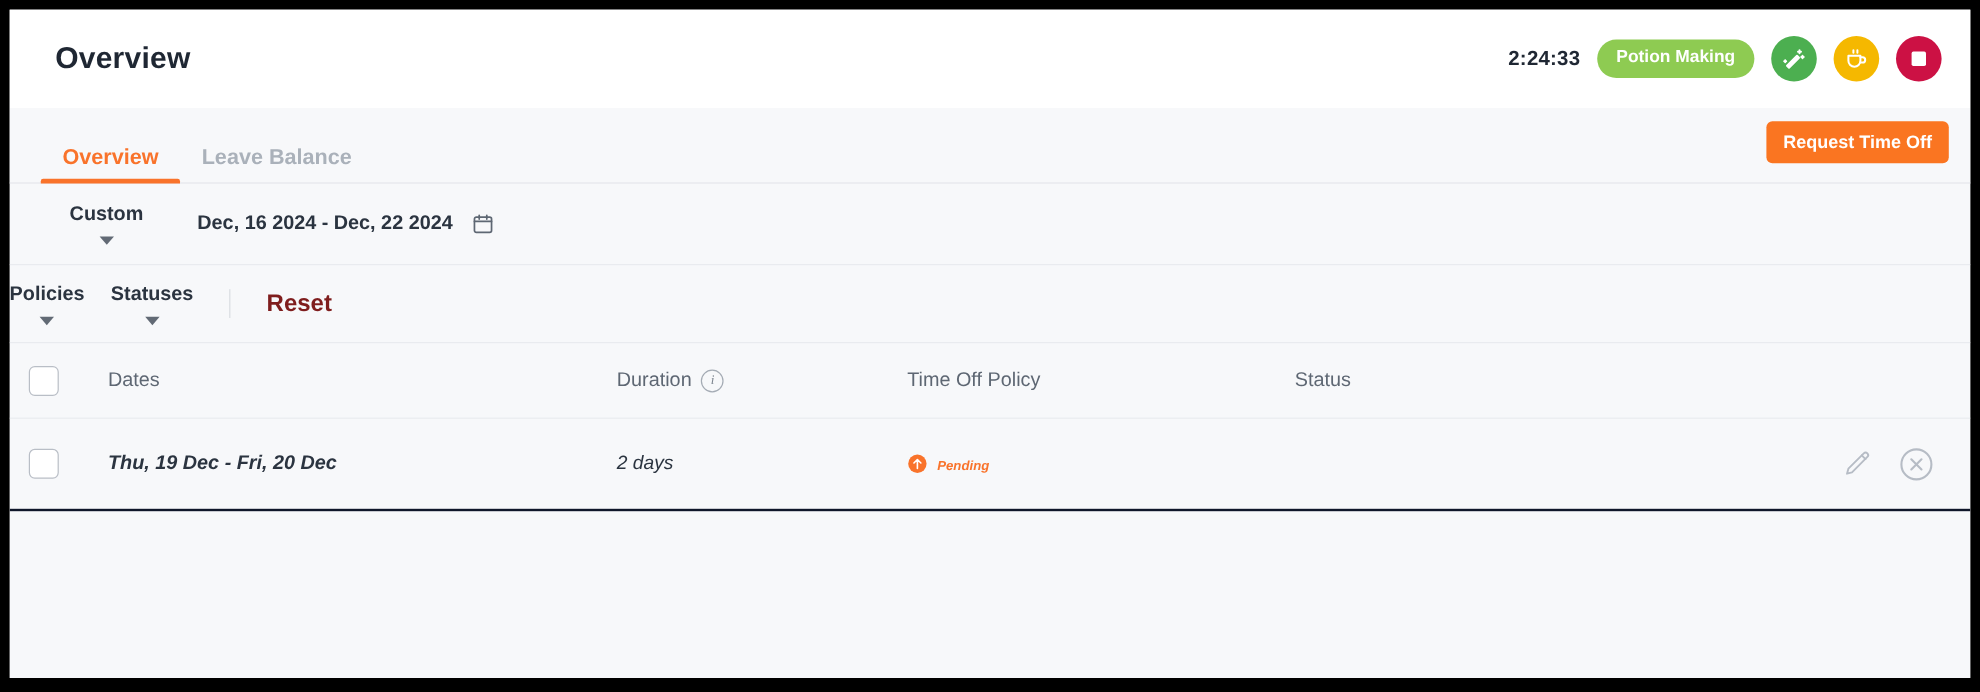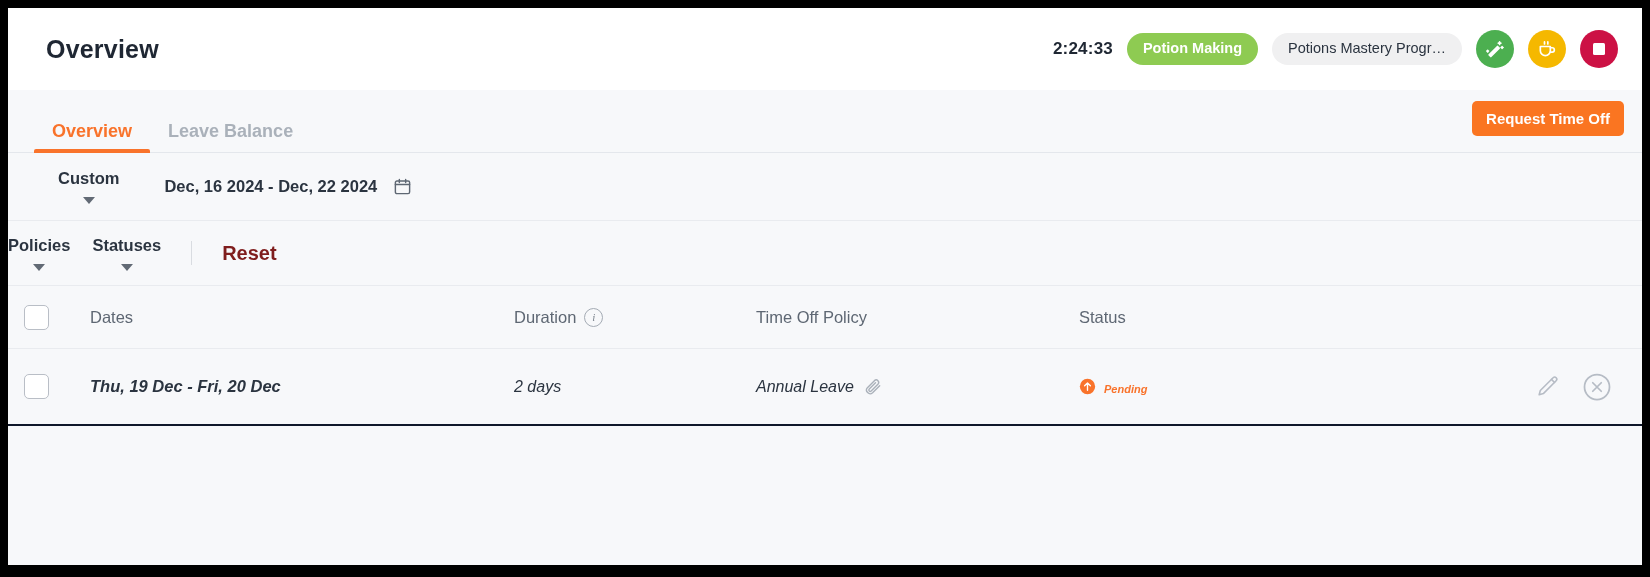--- a/index.html
+++ b/index.html
@@ -265,21 +265,20 @@
 
 <div class="viewport">
 
   <div class="topbar">
     <div class="page-title">Overview</div>
 
     <div class="topbar-right">
       <div class="timer">2:24:33</div>
 
       <div class="pill pill-task">Potion Making</div>
-      <div class="pill pill-project">Potions Mastery Progr…</div>
 
       <div class="circle-btn cb-green">
         <svg width="20" height="20" viewBox="0 0 24 24">
           <g fill="none" stroke="#ffffff" stroke-width="2" stroke-linecap="round" stroke-linejoin="round">
             <path d="M5 19 L15 9 L17 11 L7 21 Z" fill="#ffffff" stroke="none"></path>
             <path d="M5 19 L15 9 L17 11 L7 21 Z"></path>
             <path d="M17.5 3.5 v3 M16 5 h3"></path>
             <path d="M20.5 9 v2.4 M19.3 10.2 h2.4"></path>
             <path d="M3.2 13.5 v2 M2.2 14.5 h2"></path>
           </g>
@@ -357,26 +356,20 @@
       <div class="col-status th">Status</div>
       <div class="col-actions"></div>
     </div>
 
     <div class="trow tbody-row">
       <div class="col-check">
         <div class="checkbox"></div>
       </div>
       <div class="col-dates td td-strong">Thu, 19 Dec - Fri, 20 Dec</div>
       <div class="col-dur td">2 days</div>
-      <div class="col-policy td">
-        <span>Annual Leave</span>
-        <svg width="20" height="20" viewBox="0 0 24 24">
-          <path d="M20 10.5 L11.5 19 a4.4 4.4 0 0 1 -6.2 -6.2 L14 4.1 a3 3 0 0 1 4.2 4.2 L9.8 16.7 a1.6 1.6 0 0 1 -2.3 -2.3 L15 7" fill="none" stroke="#aab1ba" stroke-width="1.7" stroke-linecap="round" stroke-linejoin="round"></path>
-        </svg>
-      </div>
       <div class="col-status">
         <div class="status-pending">
           <svg width="17" height="17" viewBox="0 0 20 20">
             <circle cx="10" cy="10" r="9" fill="#f9732b"></circle>
             <path d="M10 14.5 V6 M6.6 9.2 L10 5.8 L13.4 9.2" fill="none" stroke="#ffffff" stroke-width="1.6" stroke-linecap="round" stroke-linejoin="round"></path>
           </svg>
           <span>Pending</span>
         </div>
       </div>
       <div class="col-actions">

